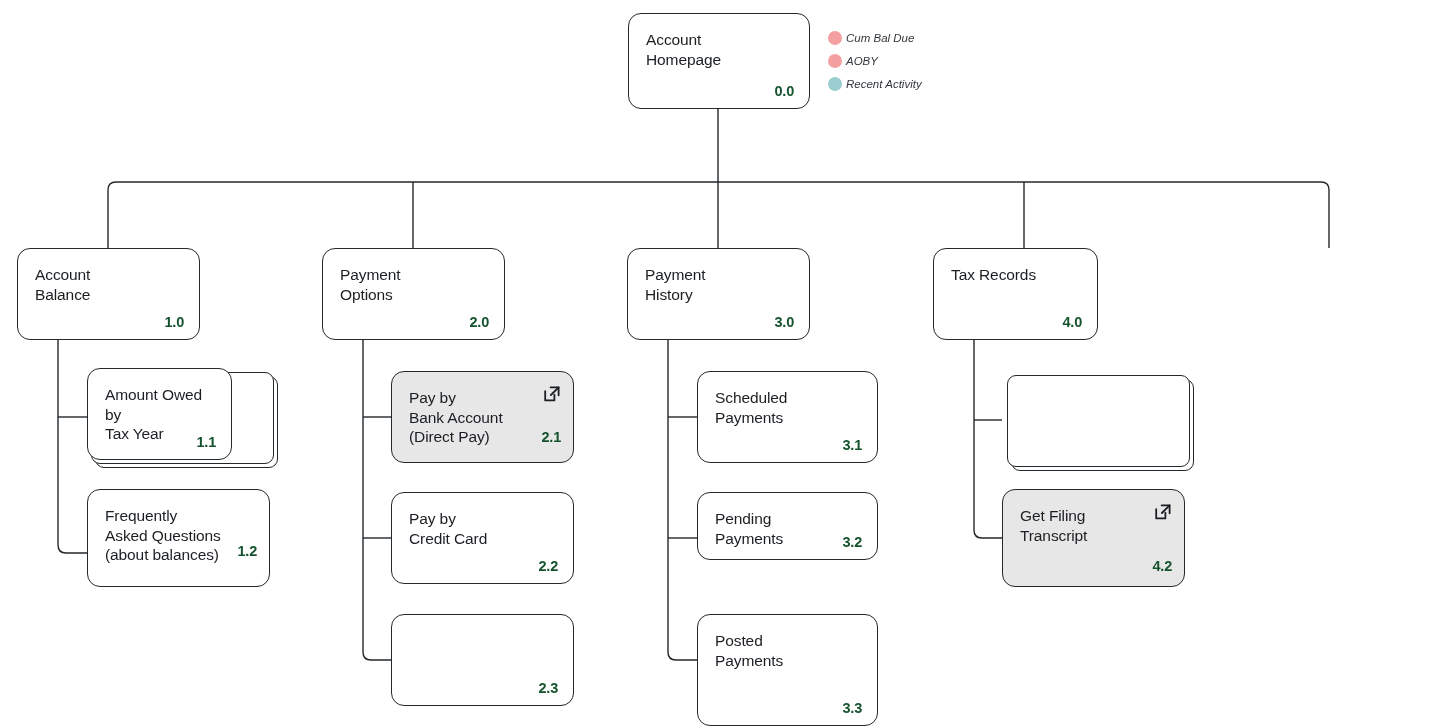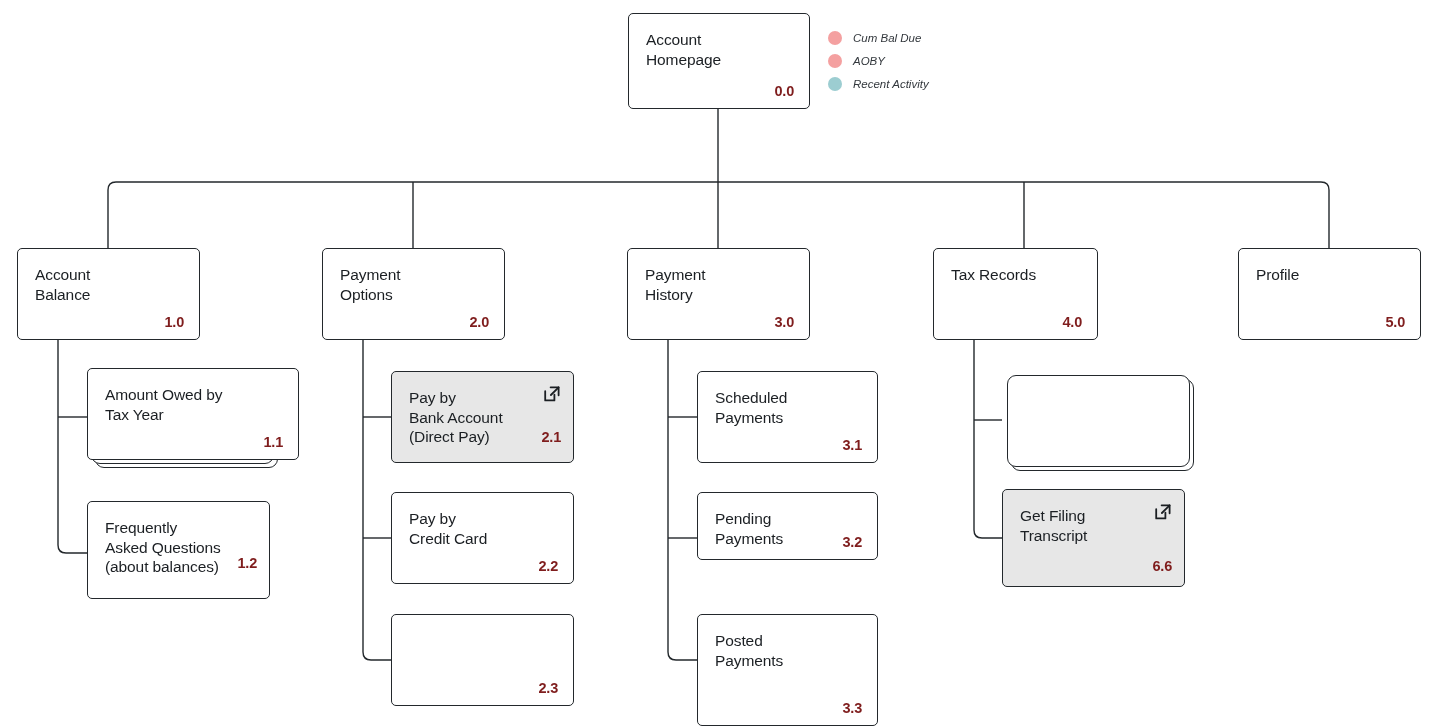--- a/index.html
+++ b/index.html
@@ -33,42 +33,42 @@
     fill: none;
     stroke: #23282c;
     stroke-width: 1.4;
   }
 
   
   .node {
     position: absolute;
     box-sizing: border-box;
     border: 1.7px solid #23282c;
-    border-radius: 5px;
+    border-radius: 13px;
     background: #ffffff;
     padding: 16px 16px 8px 17px;
     z-index: 5;
   }
   .node.shaded {
     background: #e7e7e7;
   }
   .node .title {
     font-size: 15.5px;
     line-height: 19.5px;
     color: #1b1f23;
     letter-spacing: -0.1px;
     white-space: pre-line;
   }
   .node .num {
     position: absolute;
     right: 15px;
     bottom: 9px;
     font-size: 14.5px;
     font-weight: bold;
-    color: #7f1d1d;
+    color: #14532d;
     letter-spacing: -0.2px;
     text-align: right;
   }
   .node .ext {
     position: absolute;
     right: 13px;
     top: 13px;
     width: 17px;
     height: 17px;
     line-height: 0;
@@ -96,21 +96,21 @@
     align-items: center;
     height: 23px;
   }
   .legend-dot {
     width: 14px;
     height: 14px;
     border-radius: 50%;
     flex: 0 0 auto;
   }
   .legend-label {
-    margin-left: 11px;
+    margin-left: 4px;
     font-size: 11.5px;
     font-style: italic;
     color: #33383d;
     white-space: nowrap;
   }
 </style>
 </head>
 <body>
 
 <div id="canvas">
@@ -181,32 +181,28 @@
     <div class="title">Payment
 History</div>
     <div class="num">3.0</div>
   </div>
 
   <div class="node" style="left:933px; top:248px; width:165px; height:92px;">
     <div class="title">Tax Records</div>
     <div class="num">4.0</div>
   </div>
 
-  <div class="node" style="left:1238px; top:248px; width:183px; height:92px;">
-    <div class="title">Profile</div>
-    <div class="num">5.0</div>
-  </div>
-
-  <div class="node" style="left:87px; top:368px; width:212px; height:92px;">
+
+  <div class="node" style="left:87px; top:368px; width:145px; height:92px;">
     <div class="title">Amount Owed by
 Tax Year</div>
     <div class="num">1.1</div>
   </div>
 
-  <div class="node" style="left:87px; top:489px; width:183px; height:98px;margin-top:12px;">
+  <div class="node" style="left:87px; top:489px; width:183px; height:98px;">
     <div class="title">Frequently
 Asked Questions
 (about balances)</div>
     <div class="num" style="right:12px; bottom:27px;">1.2</div>
   </div>
 
   <div class="node shaded" style="left:391px; top:371px; width:183px; height:92px;">
     <div class="ext">
       <svg viewBox="0 0 18 18" width="18" height="18">
         <path d="M2.2 6.2 L2.2 15.4 L11.4 15.4 L11.4 9.6" fill="none" stroke="#1b1f23" stroke-width="1.8" stroke-linecap="round" stroke-linejoin="round"></path>
@@ -252,16 +248,16 @@
   <div class="node shaded" style="left:1002px; top:489px; width:183px; height:98px;">
     <div class="ext">
       <svg viewBox="0 0 18 18" width="18" height="18">
         <path d="M2.2 6.2 L2.2 15.4 L11.4 15.4 L11.4 9.6" fill="none" stroke="#1b1f23" stroke-width="1.8" stroke-linecap="round" stroke-linejoin="round"></path>
         <path d="M7.6 2.3 L15.6 2.3 L15.6 10.3" fill="none" stroke="#1b1f23" stroke-width="1.8" stroke-linecap="round" stroke-linejoin="round"></path>
         <path d="M15.6 2.3 L7.9 10.0" fill="none" stroke="#1b1f23" stroke-width="1.8" stroke-linecap="round"></path>
       </svg>
     </div>
     <div class="title">Get Filing
 Transcript</div>
-    <div class="num" style="right:12px; bottom:12px;">6.6</div>
+    <div class="num" style="right:12px; bottom:12px;">4.2</div>
   </div>
 
 </div>
 
 </body></html>

